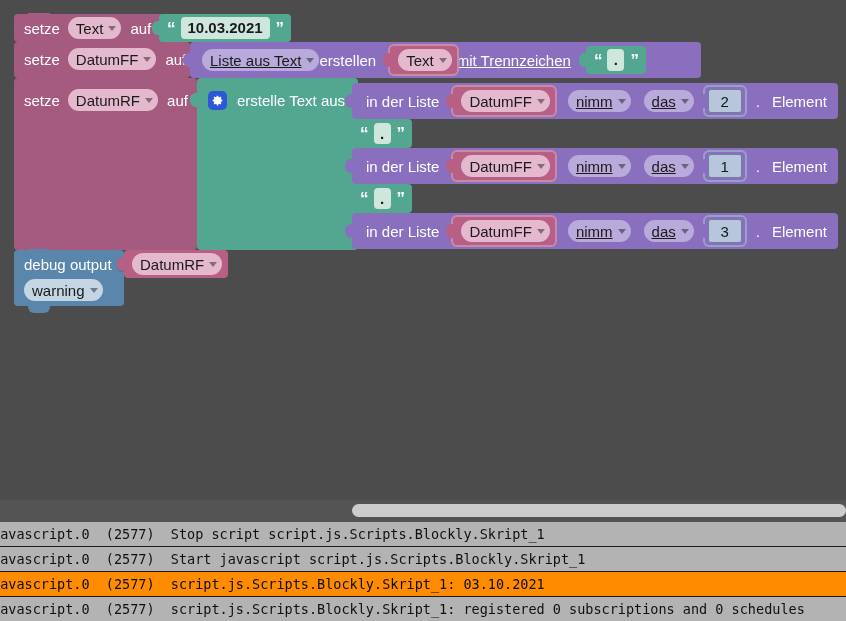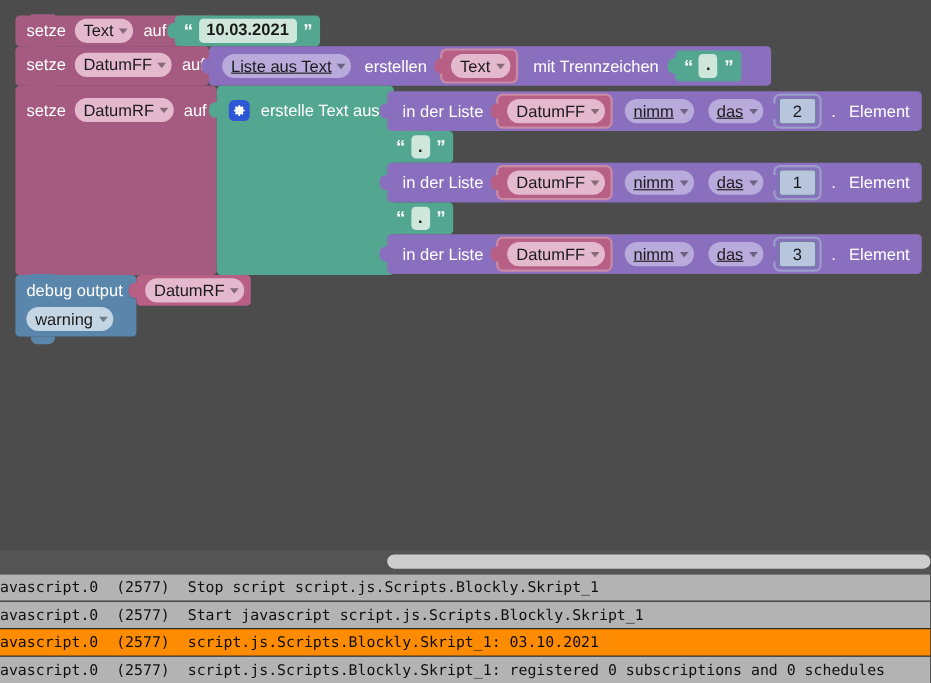--- a/index.html
+++ b/index.html
@@ -246,30 +246,30 @@
         <span class="lbl" style="margin-left:9px;">auf</span>
       </div>
     </div>
 
     <div class="valblk purplev" style="left:190px; top:42px; width:493px; height:36px; padding-left:12px;">
       <span class="tab" style="top:11px;"></span>
       <span class="dd purple">
         <span class="cap">Liste aus Text</span>
         <span class="arr"></span>
       </span>
-      <span class="lbl" style="margin-left:12px;">erstellen</span>
+      <span class="lbl" style="margin-left:0;">erstellen</span>
 
       <span class="valblk pinkv hl" style="position:relative; left:0; margin-left:14px; height:28px; padding-left:8px; padding-right:5px;">
         <span class="tab"></span>
         <span class="dd pink">
           <span class="cap">Text</span>
           <span class="arr"></span>
         </span>
       </span>
-      <span class="lbl" style="margin-left:16px;">mit Trennzeichen</span>
+      <span class="lbl" style="text-decoration:underline;">mit Trennzeichen</span>
 
       <span class="strblk" style="position:relative; left:0; margin-left:15px; height:28px;">
         <span class="tab"></span>
         <span class="quote">“</span>
         <span class="strfield tiny">.</span>
         <span class="quote">”</span>
       </span>
     </div>
 
     <div class="blk stmt var" style="left:14px; top:78px; width:183px; height:172px;">

